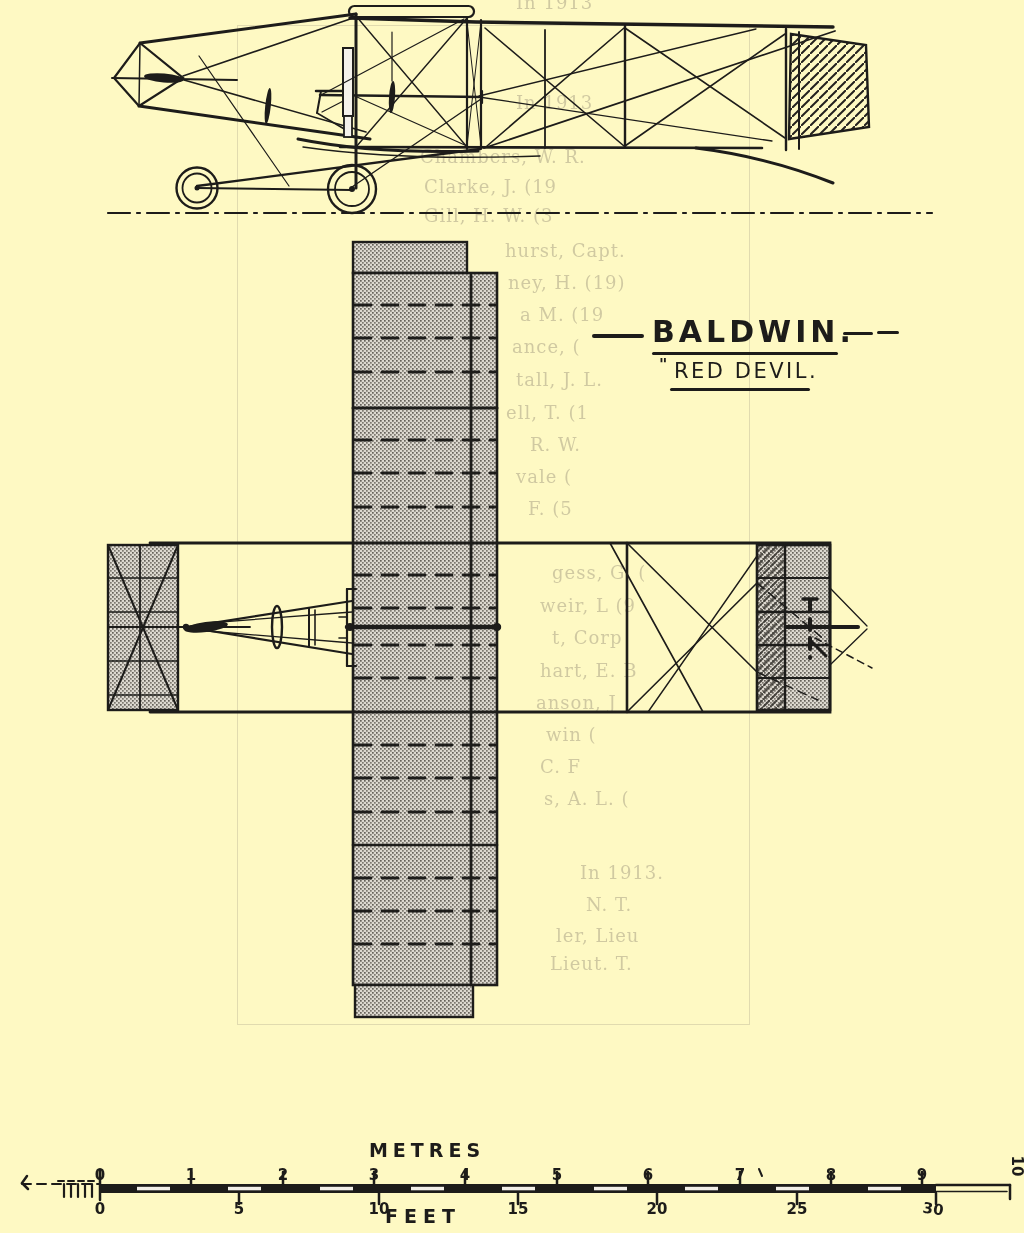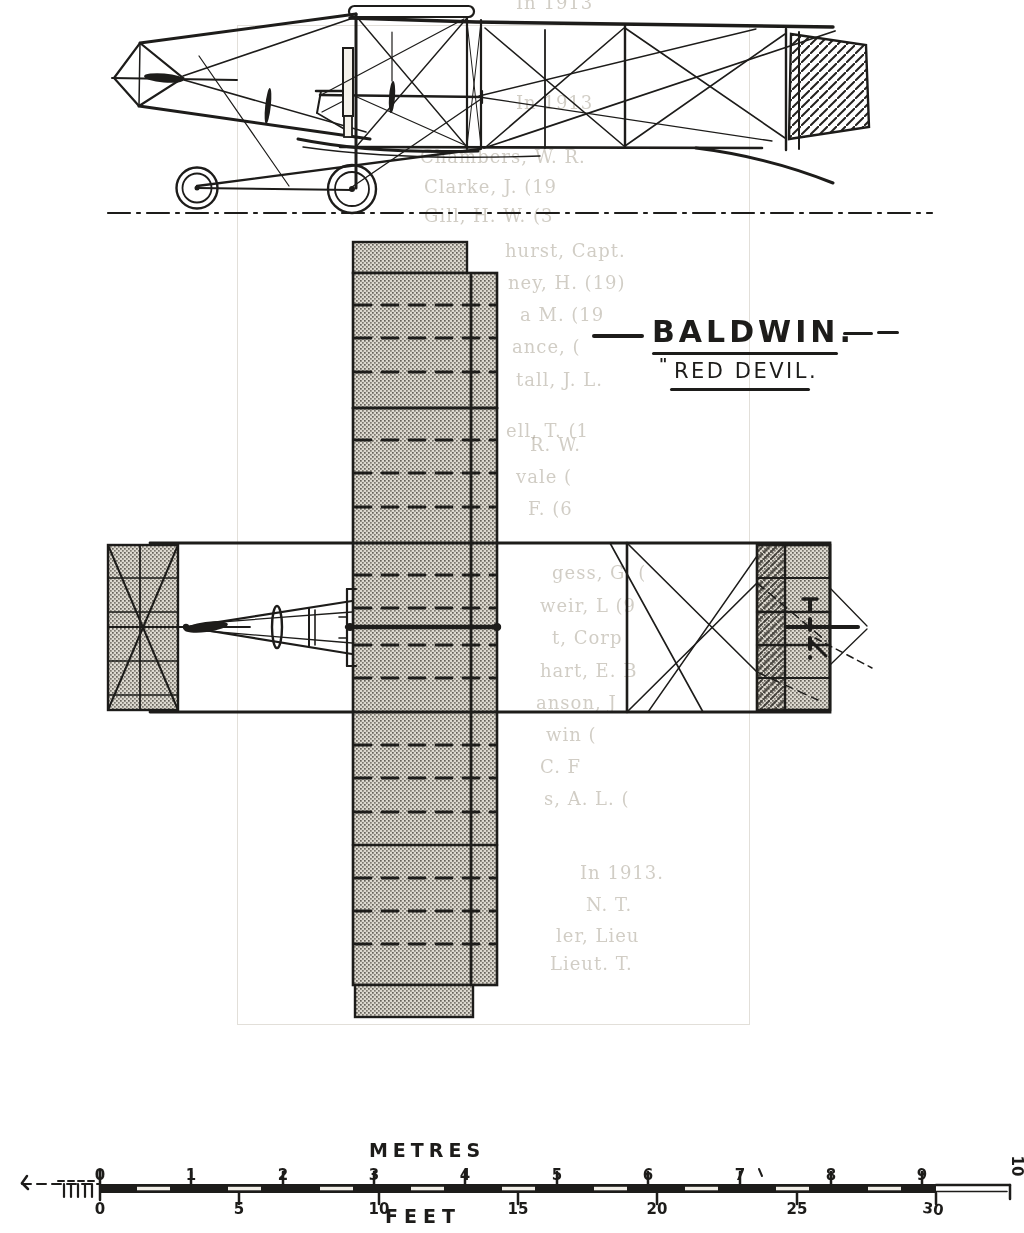--- a/index.html
+++ b/index.html
@@ -1,18 +1,18 @@
 <!DOCTYPE html>
 <html><head>
 <meta charset="utf-8">
 <style>
   html,body{margin:0;padding:0;background:#d8d4cb;}
   .page{
     position:relative;width:1024px;height:1233px;margin:0 auto;
-    background:#ffffff;overflow:hidden;
+    background:#fef9c3;overflow:hidden;
     font-family:"DejaVu Sans",sans-serif;color:#1d1c1a;
   }
   .layer{position:absolute;left:0;top:0;width:100%;height:100%;}
   
   .ghost{
     position:absolute;font-family:"DejaVu Serif",serif;font-size:18px;
     color:#8d8470;opacity:.40;letter-spacing:1px;filter:blur(.5px);
     white-space:nowrap;
   }
   .ghost-frame{
@@ -45,24 +45,24 @@
     <div class="ghost" style="left:516px;top:-8px">In 1913</div>
     <div class="ghost" style="left:516px;top:92px">In 1913</div>
     <div class="ghost" style="left:420px;top:146px">Chambers, W. R.</div>
     <div class="ghost" style="left:424px;top:176px">Clarke, J. (19</div>
     <div class="ghost" style="left:424px;top:205px">Gill, H. W. (3</div>
     <div class="ghost" style="left:505px;top:240px">hurst, Capt.</div>
     <div class="ghost" style="left:508px;top:272px">ney, H. (19)</div>
     <div class="ghost" style="left:520px;top:304px">a M. (19</div>
     <div class="ghost" style="left:512px;top:336px">ance, (</div>
     <div class="ghost" style="left:516px;top:369px">tall, J. L.</div>
-    <div class="ghost" style="left:506px;top:420px">ell, T. (1</div>
+    <div class="ghost" style="left:506px;top:402px">ell, T. (1</div>
     <div class="ghost" style="left:530px;top:434px">R. W.</div>
     <div class="ghost" style="left:516px;top:466px">vale (</div>
-    <div class="ghost" style="left:528px;top:498px">F. (6</div>
+    <div class="ghost" style="left:528px;top:498px">F. (5</div>
     <div class="ghost" style="left:552px;top:562px">gess, G. (</div>
     <div class="ghost" style="left:540px;top:595px">weir, L (9</div>
     <div class="ghost" style="left:552px;top:627px">t, Corp</div>
     <div class="ghost" style="left:540px;top:660px">hart, E. B</div>
     <div class="ghost" style="left:536px;top:692px">anson, J</div>
     <div class="ghost" style="left:546px;top:724px">win (</div>
     <div class="ghost" style="left:540px;top:756px">C. F</div>
     <div class="ghost" style="left:544px;top:788px">s, A. L. (</div>
     <div class="ghost" style="left:580px;top:862px">In 1913.</div>
     <div class="ghost" style="left:586px;top:894px">N. T.</div>

